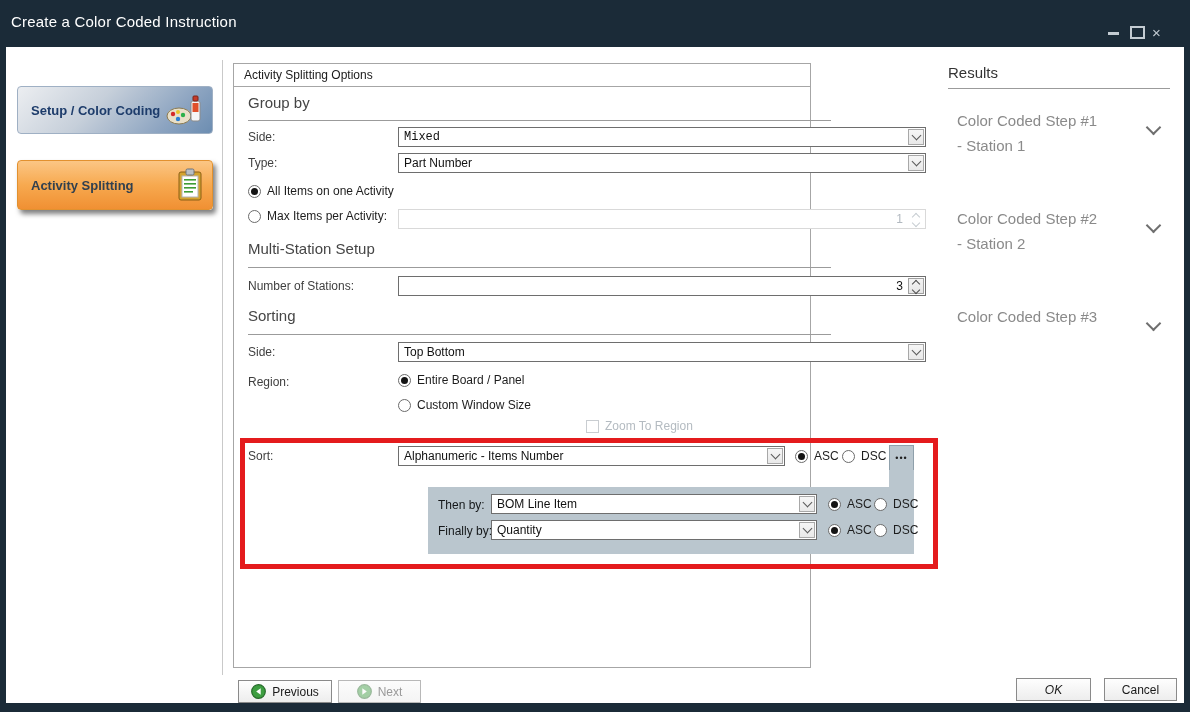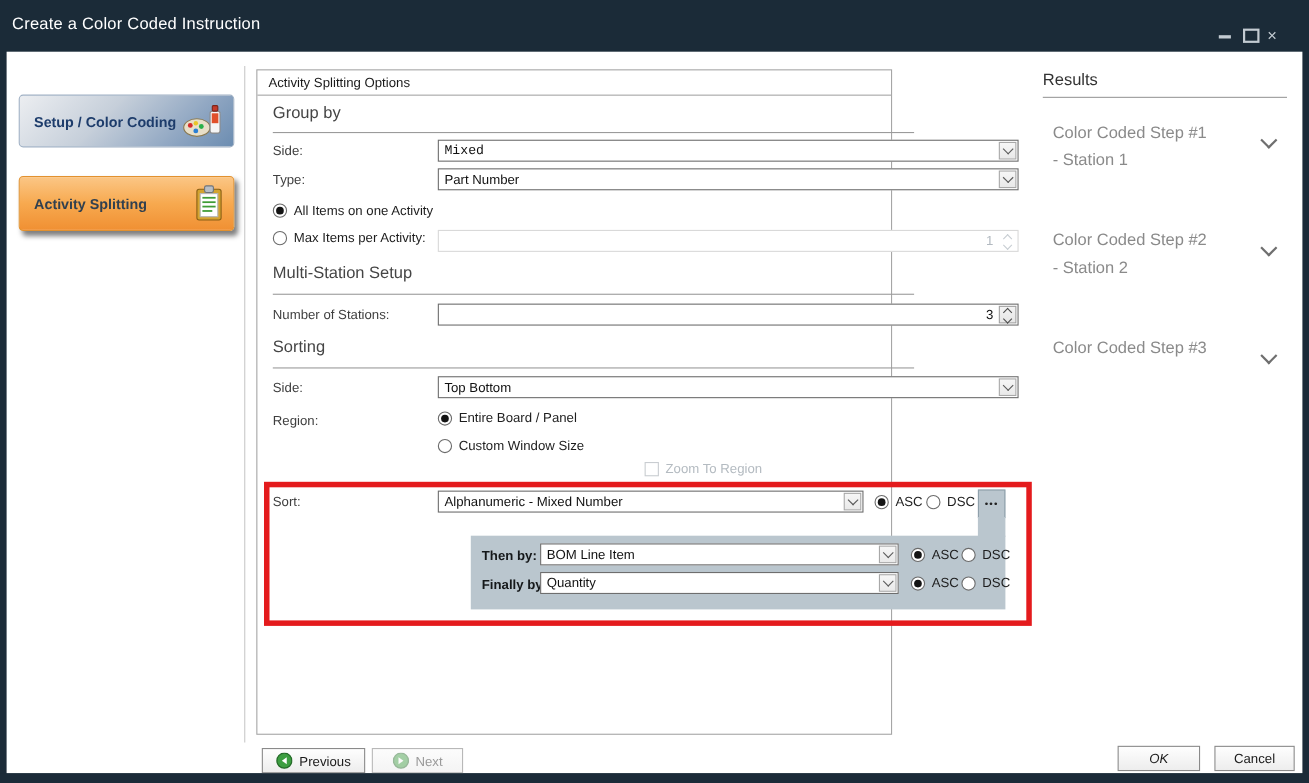--- a/index.html
+++ b/index.html
@@ -44,21 +44,21 @@
   .radio.checked{position:relative;}
   .radio.checked::after{content:"";position:absolute;left:2px;top:2px;width:7px;height:7px;border-radius:50%;background:#141414;}
   .checkbox{width:13px;height:13px;border:1px solid #c9cdd1;background:#fff;box-sizing:border-box;flex:0 0 auto;}
   .opt.disabled{color:#b4bbc1;}
 
   .red-rect{position:absolute;left:6px;top:374px;width:698px;height:131px;border:5px solid #e41b1d;box-sizing:border-box;pointer-events:none;}
   .more-btn{position:absolute;left:655px;top:381px;width:25px;height:26px;background:#bac6ce;border:1px solid #8fa0ab;box-sizing:border-box;display:flex;align-items:center;justify-content:center;cursor:pointer;}
   .more-glyph{font-size:9px;color:#222;letter-spacing:1px;line-height:9px;}
   .gray-connector{position:absolute;left:655px;top:406px;width:25px;height:18px;background:#bac6ce;}
   .gray-panel{position:absolute;left:194px;top:423px;width:486px;height:67px;background:#bac6ce;}
-  .gp-lbl{position:absolute;font-size:12px;color:#15181a;font-weight:bold;}
+  .gp-lbl{position:absolute;font-size:12px;color:#15181a;}
 
   
   .res-title{position:absolute;left:948px;top:64px;font-size:15px;color:#333;}
   .res-line{position:absolute;left:948px;top:88px;width:222px;height:1px;background:#9b9b9b;}
   .res-item{position:absolute;left:957px;width:215px;cursor:pointer;}
   .res-text{font-size:15px;color:#8a8a8a;line-height:25px;}
   .res-chev{position:absolute;left:191px;width:9px;height:9px;border-right:2px solid #6f6f6f;border-bottom:2px solid #6f6f6f;transform:rotate(45deg);}
 
   
   .btn{position:absolute;height:23px;background:linear-gradient(#fefefe,#ededed);border:1px solid #8a8a8a;box-sizing:border-box;display:flex;align-items:center;justify-content:center;gap:6px;font-size:12px;color:#1a1a1a;cursor:pointer;}
@@ -182,21 +182,21 @@
       <span>Custom Window Size</span>
     </div>
 
     <div class="opt disabled" style="left:352px;top:355px;">
       <span class="checkbox"></span>
       <span>Zoom To Region</span>
     </div>
 
     <span class="lbl" style="left:14px;top:385px;">Sort:</span>
     <div class="combo" style="left:164px;top:382px;width:387px;">
-      <span class="combo-val">Alphanumeric - Mixed Number</span>
+      <span class="combo-val">Alphanumeric - Items Number</span>
       <span class="combo-btn">
           <span class="chev"></span>
         </span>
     </div>
     <div class="opt" style="left:561px;top:385px;">
       <span class="radio checked"></span>
       <span>ASC</span>
     </div>
     <div class="opt" style="left:608px;top:385px;">
       <span class="radio"></span>

